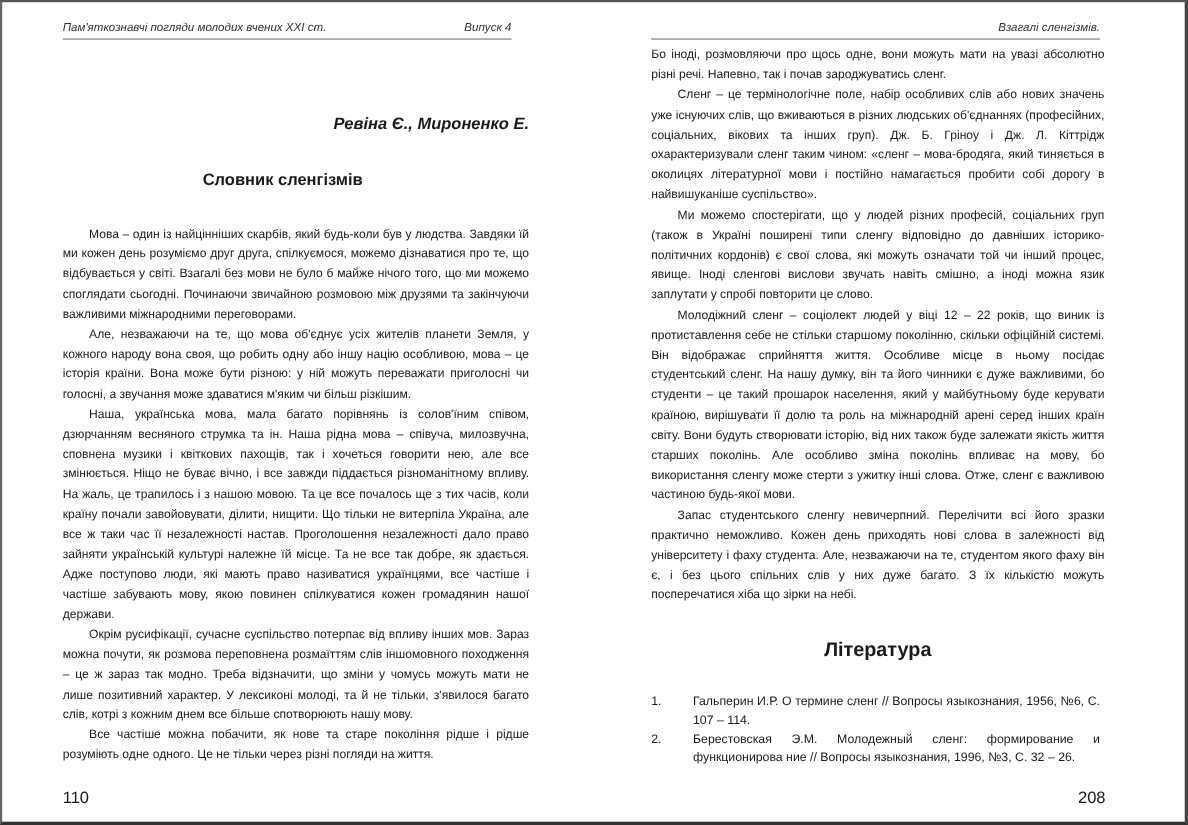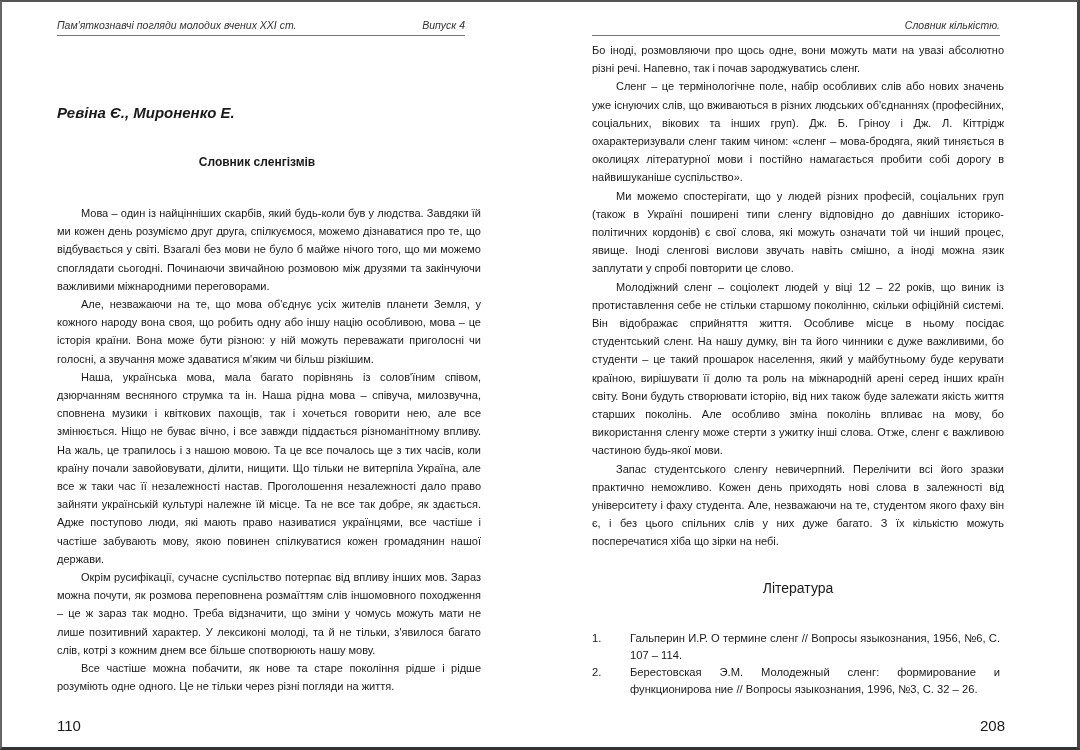--- a/index.html
+++ b/index.html
@@ -28,39 +28,39 @@
     font-size: 10.5px; font-style: italic; color: #333;
     display: flex; justify-content: space-between;
     padding-bottom: 4px;
     border-bottom: 1.5px solid #777;
   }
   .page-left .running-head { left: 57px; width: 408px; }
   .page-right .running-head { left: 52px; width: 408px; justify-content: flex-end; }
 
   .authors {
     position: absolute; left: 57px; width: 424px; top: 104px;
-    text-align: left; font-weight: bold; font-style: italic; font-size: 15px;
+    text-align: right; font-weight: bold; font-style: italic; font-size: 15px;
   }
   .title {
     position: absolute; left: 57px; width: 400px; top: 155px;
-    text-align: center; font-weight: bold; font-size: 12px;
+    text-align: center; font-weight: bold; font-size: 15px;
   }
   .body-text {
     position: absolute;
     font-size: 11px; line-height: 18.2px;
     text-align: justify; hyphens: manual;
   }
   .page-left .body-text { left: 57px; width: 424px; top: 204px; }
   .page-right .body-text { left: 52px; width: 412px; top: 41px; }
   .body-text p { margin: 0; text-indent: 24px; }
   .body-text p.noindent { text-indent: 0; }
 
   .lit-title {
     position: absolute; left: 52px; width: 412px; top: 580px;
-    text-align: center; font-size: 14px;
+    text-align: center; font-size: 18px; font-weight: bold;
   }
   .refs {
     position: absolute; left: 52px; width: 408px; top: 630px;
     font-size: 11.2px; line-height: 17px; margin: 0; padding: 0; list-style: none;
   }
   .refs li { display: flex; text-align: justify; }
   .refs .num { width: 22px; flex: none; }
   .refs .txt { flex: 1; margin-left: 16px; }
 
   .page-num { position: absolute; top: 717px; font-size: 15px; }
@@ -82,21 +82,21 @@
     <p>Але, незважаючи на те, що мова об'єднує усіх жителів планети Зем­ля, у кожного народу вона своя, що робить одну або іншу націю особ­ливою, мова – це історія країни. Вона може бути різною: у ній можуть переважати приголосні чи голосні, а звучання може здаватися м'яким чи більш різкішим.</p>
     <p>Наша, українська мова, мала багато порівнянь із солов'їним співом, дзюрчанням весняного струмка та ін. Наша рідна мова – співуча, ми­лозвучна, сповнена музики і квіткових пахощів, так і хочеться говорити нею, але все змінюється. Ніщо не буває вічно, і все завжди піддається різноманітному впливу. На жаль, це трапилось і з нашою мовою. Та це все почалось ще з тих часів, коли країну почали завойовувати, ділити, нищити. Що тільки не витерпіла Україна, але все ж таки час її незалежності настав. Проголошення незалежності дало право зайняти українській культурі належне їй місце. Та не все так добре, як здається. Адже поступово люди, які мають право називатися українцями, все частіше і частіше забувають мову, якою повинен спілкуватися кожен громадянин нашої держави.</p>
     <p>Окрім русифікації, сучасне суспільство потерпає від впливу інших мов. Зараз можна почути, як розмова переповнена розмаїттям слів іншомовного походження – це ж зараз так модно. Треба відзначити, що зміни у чомусь можуть мати не лише позитивний характер. У лексиконі молоді, та й не тільки, з'явилося багато слів, котрі з кожним днем все більше спотворюють нашу мову.</p>
     <p>Все частіше можна побачити, як нове та старе покоління рідше і рідше розуміють одне одного. Це не тільки через різні погляди на життя.</p>
   </div>
   <div class="page-num">110</div>
 </div>
 
 <div class="page page-right">
   <div class="running-head">
-    <span>Словник кількістю.</span>
+    <span>Взагалі сленгізмів.</span>
   </div>
   <div class="body-text">
     <p class="noindent">Бо іноді, розмовляючи про щось одне, вони можуть мати на увазі абсо­лютно різні речі. Напевно, так і почав зароджуватись сленг.</p>
     <p>Сленг – це термінологічне поле, набір особливих слів або нових зна­чень уже існуючих слів, що вживаються в різних людських об'єднаннях (професійних, соціальних, вікових та інших груп). Дж. Б. Гріноу і Дж. Л. Кіттрідж охарактеризували сленг таким чином: «сленг – мова-бродяга, який тиняється в околицях літературної мови і постійно намагається пробити собі дорогу в найвишуканіше суспільство».</p>
     <p>Ми можемо спостерігати, що у людей різних професій, соціальних груп (також в Україні поширені типи сленгу відповідно до давніших історико-політичних кордонів) є свої слова, які можуть означати той чи інший процес, явище. Іноді сленгові вислови звучать навіть смішно, а іноді можна язик заплутати у спробі повторити це слово.</p>
     <p>Молодіжний сленг – соціолект людей у віці 12 – 22 років, що ви­ник із протиставлення себе не стільки старшому поколінню, скільки офіційній системі. Він відображає сприйняття життя. Особливе місце в ньому посідає студентський сленг. На нашу думку, він та його чин­ники є дуже важливими, бо студенти – це такий прошарок населення, який у майбутньому буде керувати країною, вирішувати її долю та роль на міжнародній арені серед інших країн світу. Вони будуть створювати історію, від них також буде залежати якість життя старших поколінь. Але особливо зміна поколінь впливає на мову, бо використання сленгу може стерти з ужитку інші слова. Отже, сленг є важливою частиною будь-якої мови.</p>
     <p>Запас студентського сленгу невичерпний. Перелічити всі його зразки практично неможливо. Кожен день приходять нові слова в залежності від університету і фаху студента. Але, незважаючи на те, студентом якого фаху він є, і без цього спільних слів у них дуже багато. З їх кількістю можуть посперечатися хіба що зірки на небі.</p>
   </div>
   <div class="lit-title">Література</div>
   <ol class="refs">

